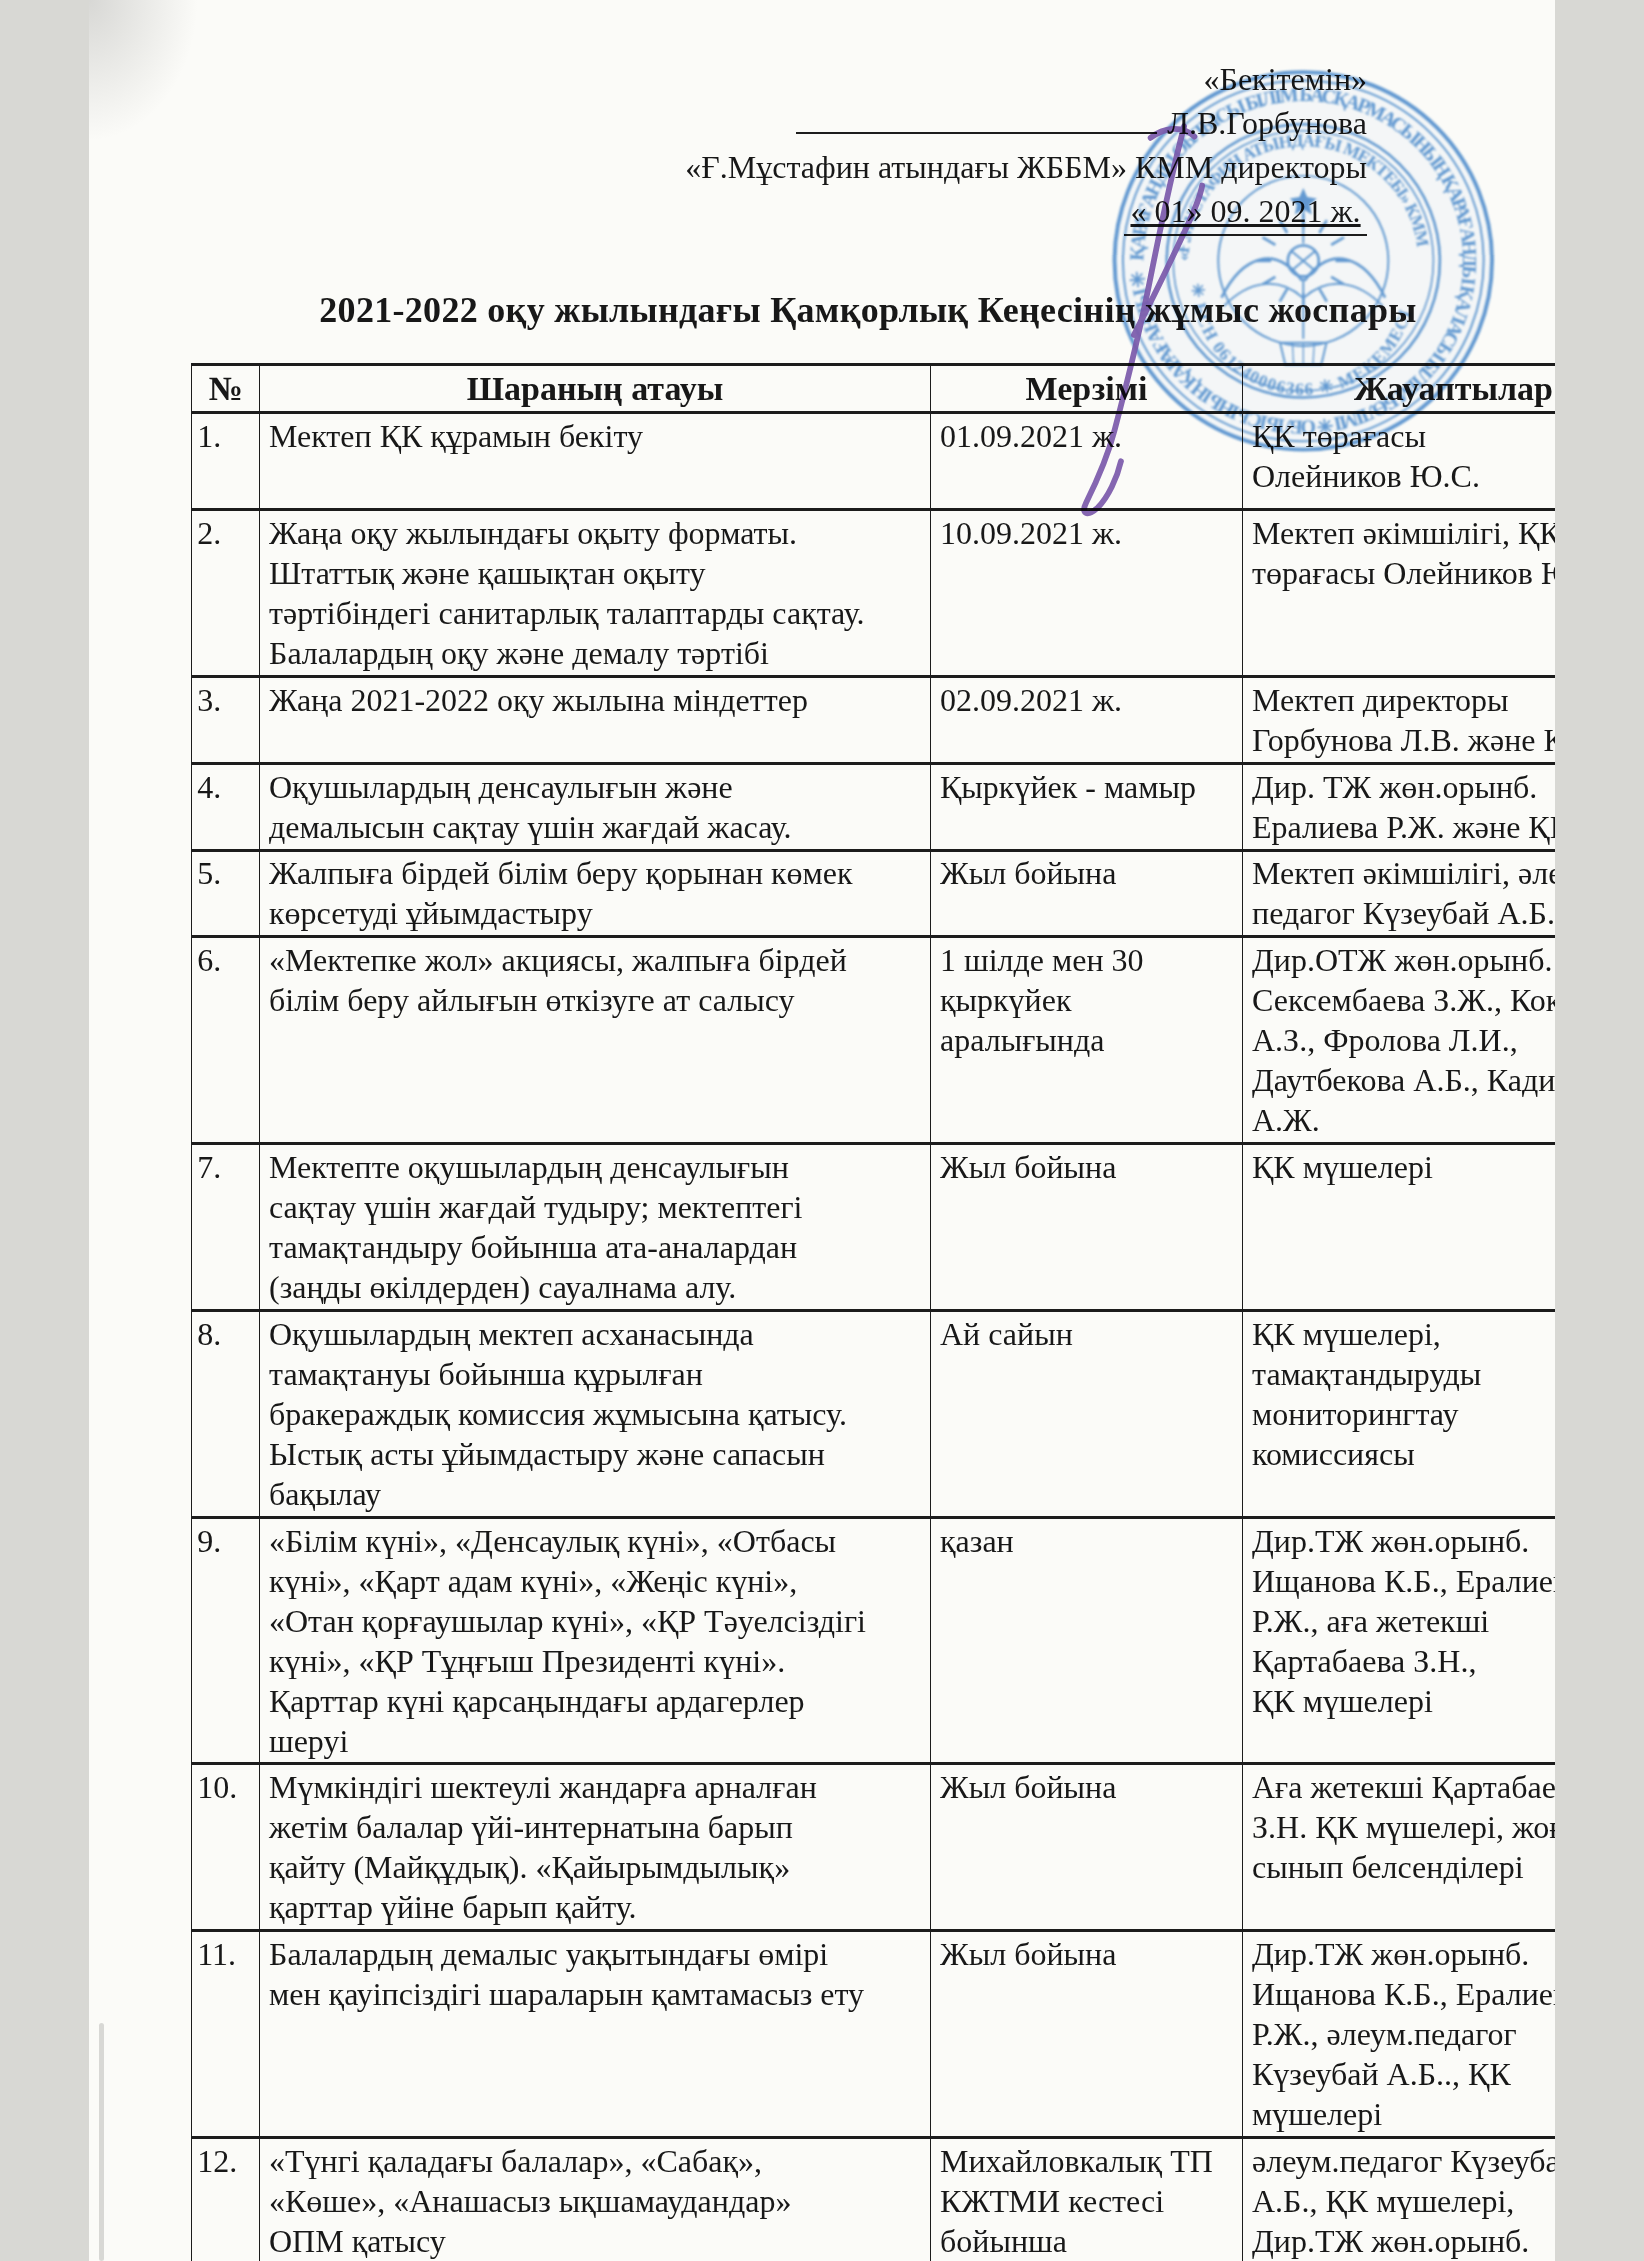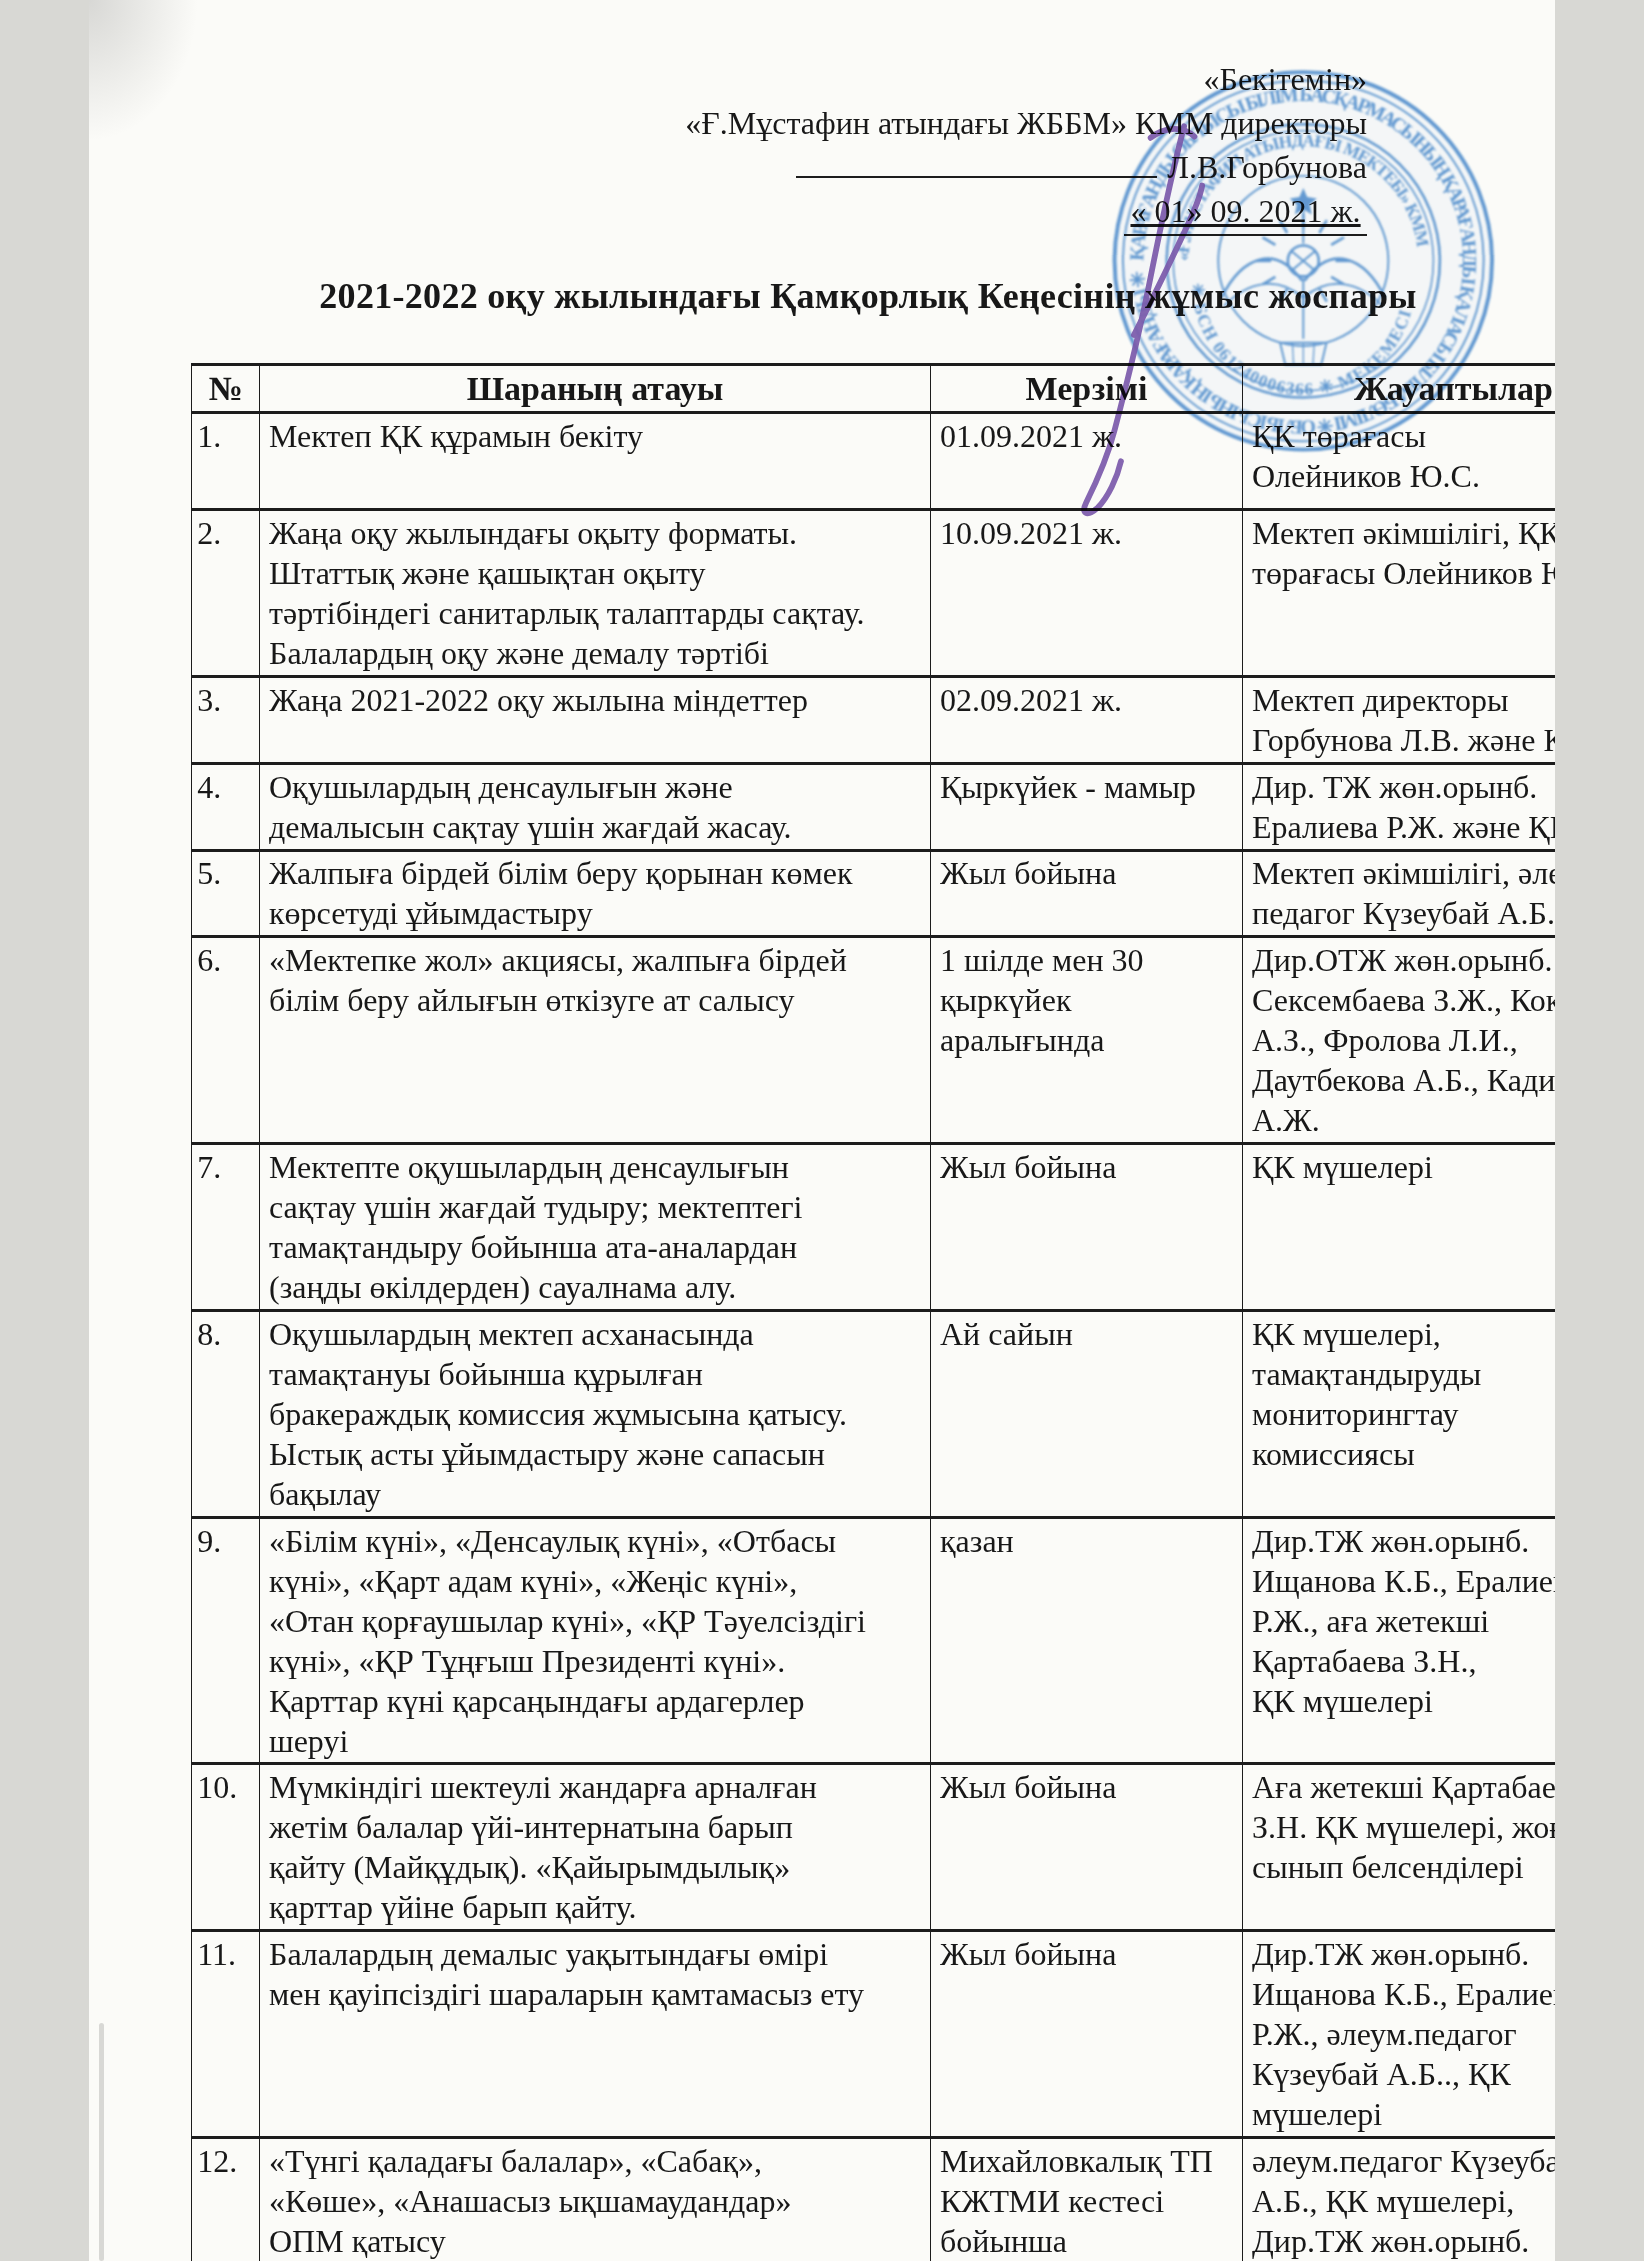--- a/index.html
+++ b/index.html
@@ -35,21 +35,21 @@
     margin-right:10.3px;
   }
   .date-underlined {
     display:inline-block;
     border-bottom:2.6px solid #1d1d1d;
     padding:0 6.4px 1.3px 6.4px;
     text-decoration:underline;
   }
 
   .doc-title {
-    position:absolute; top:276px; left:193px; width:1172px;
+    position:absolute; top:290px; left:193px; width:1172px;
     margin:0; text-align:center;
     font-size:36px; font-weight:700; letter-spacing:0.3px;
     line-height:41px;
   }
 
   
   table.plan {
     position:absolute; top:363px; left:102px;
     width:1473px;
     border-collapse:collapse;
@@ -100,22 +100,22 @@
 </head>
 <body>
 
 <div class="page">
 
   <div class="corner-smudge"></div>
   <div class="edge-streak"></div>
 
   <div class="approval">
     <div>«Бекітемін»</div>
+    <div><span class="blank-line"></span><span>Л.В.Горбунова</span></div>
     <div>«Ғ.Мұстафин атындағы ЖББМ» КММ директоры</div>
-    <div><span class="blank-line"></span><span>Л.В.Горбунова</span></div>
     <div><span class="date-underlined">« 01»  09.  2021 ж.</span></div>
   </div>
 
   <h1 class="doc-title">2021-2022 оқу жылындағы Қамқорлық Кеңесінің жұмыс жоспары</h1>
 
   <table class="plan">
     <colgroup>
       <col class="c-num">
         <col class="c-act">
         <col class="c-term">

